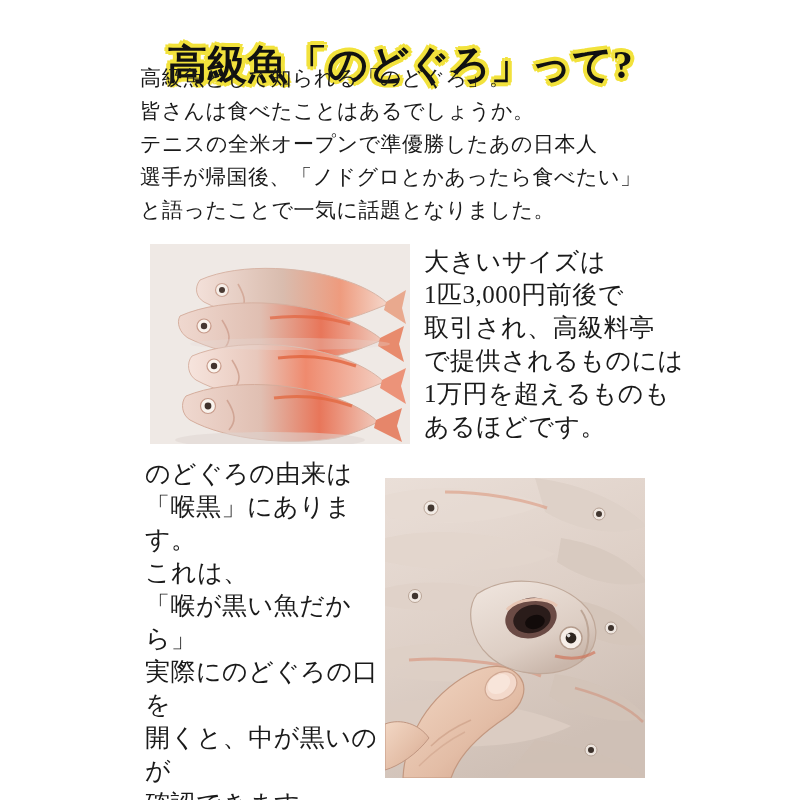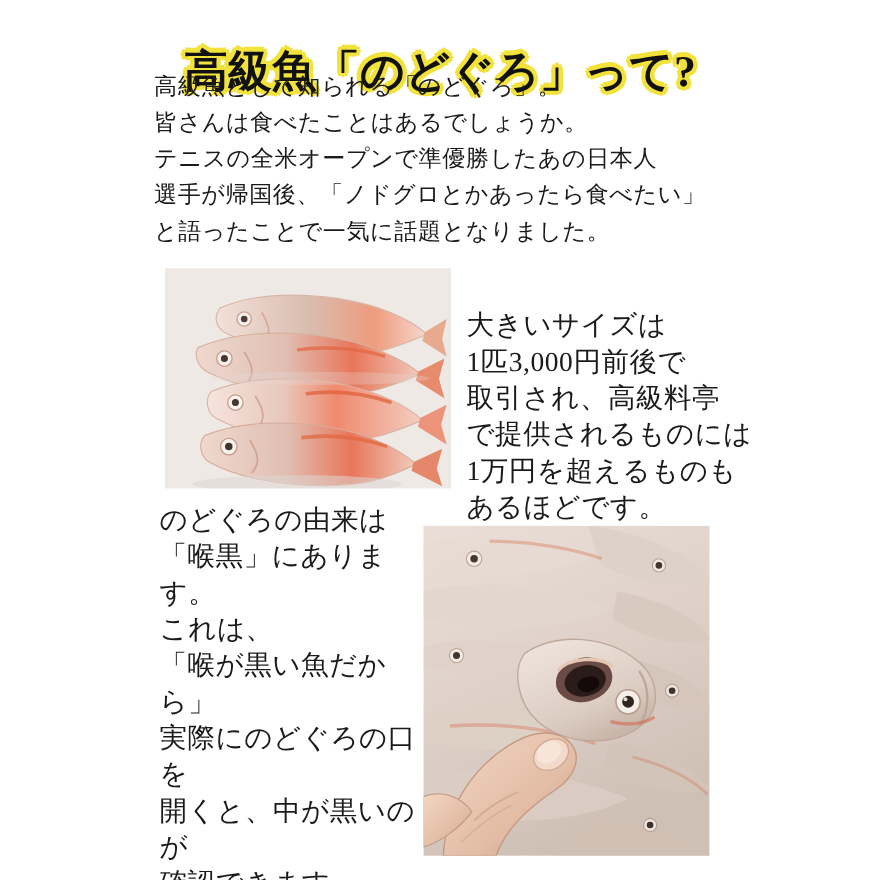--- a/index.html
+++ b/index.html
@@ -85,21 +85,20 @@
 
   .text-right {
     position: absolute;
     top: 245px;
     left: 424px;
     width: 340px;
     font-size: 25px;
     line-height: 33px;
     letter-spacing: 0.5px;
     white-space: pre-line;
-    margin-top: 35px;
   }
 
   
   .text-left {
     position: absolute;
     top: 457px;
     left: 145px;
     width: 250px;
     font-size: 25px;
     line-height: 33px;

